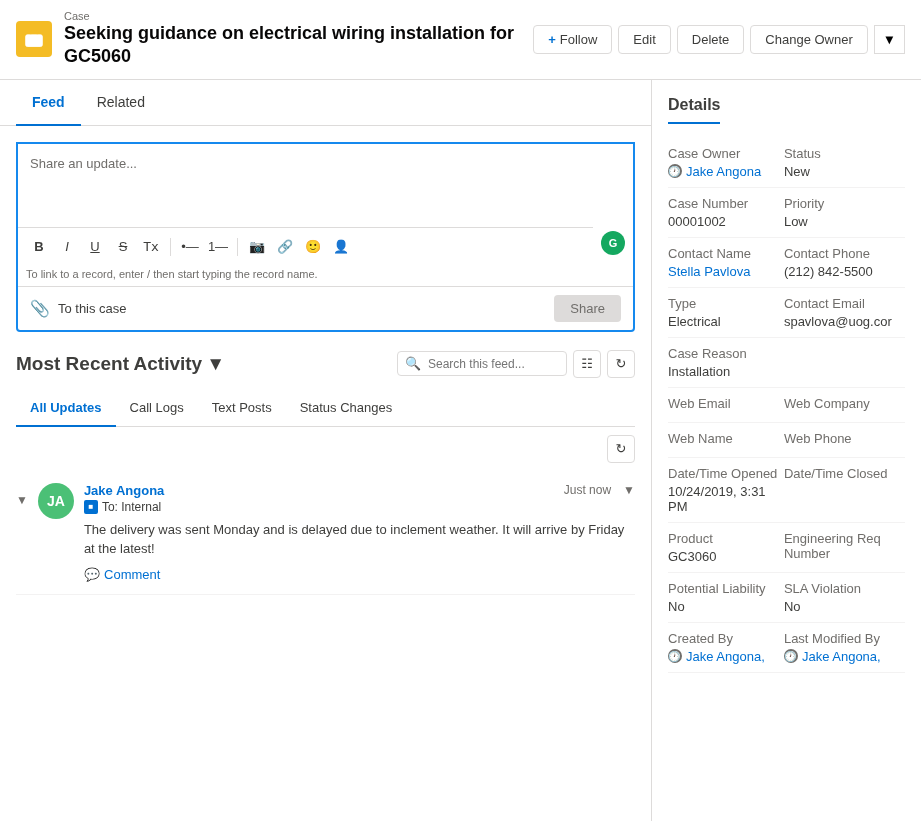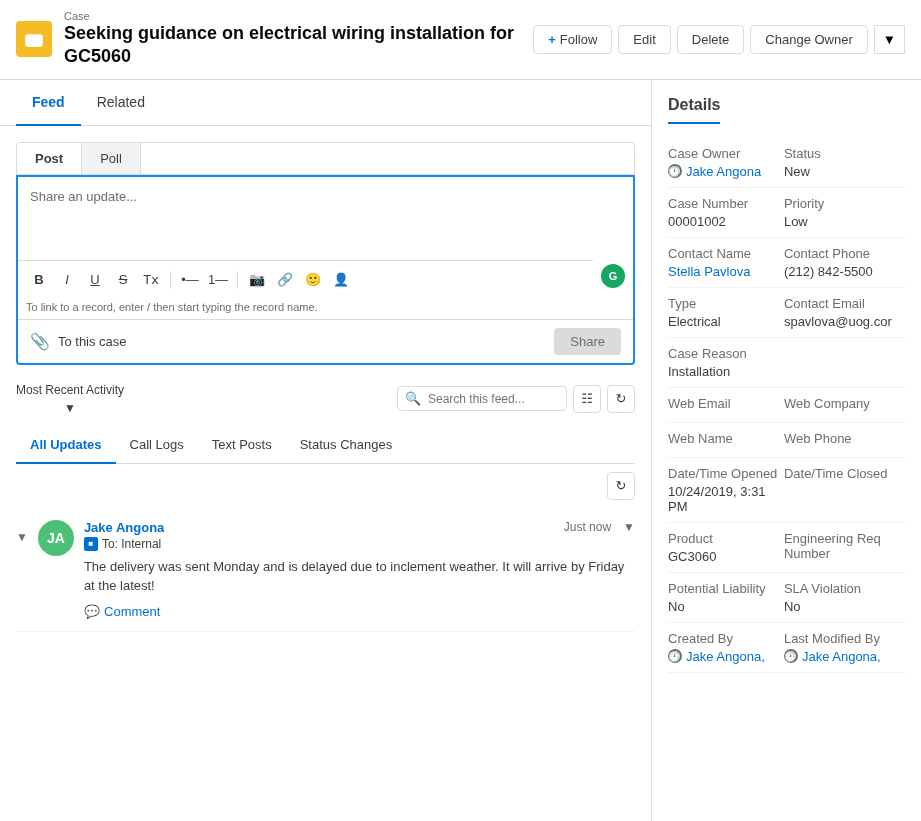--- a/index.html
+++ b/index.html
@@ -177,24 +177,23 @@
       display: flex;
       align-items: center;
       justify-content: space-between;
       padding: 10px 0 4px;
       margin-top: 8px;
     }
     .activity-filter {
       display: flex;
       align-items: center;
       gap: 4px;
-      font-size: 12px;
-      font-weight: 400;
-      cursor: pointer;
-      flex-direction: column;
+      font-size: 19px;
+      font-weight: 700;
+      cursor: pointer;
     }
     .activity-right {
       display: flex;
       gap: 6px;
       align-items: center;
     }
     .search-feed {
       display: flex;
       align-items: center;
       border: 1px solid #dddbda;
@@ -393,24 +392,20 @@
 
   <div class="left-panel">
 
     <div class="tabs">
       <div class="tab active">Feed</div>
       <div class="tab">Related</div>
     </div>
 
     <div class="feed-area">
 
-      <div class="post-poll-tabs">
-        <div class="post-poll-tab active">Post</div>
-        <div class="post-poll-tab">Poll</div>
-      </div>
 
       <div class="post-box">
         <div style="position:relative">
           <textarea class="post-textarea" placeholder="Share an update..." style=""></textarea>
           <div class="grammarly-icon">G</div>
         </div>
         <div class="toolbar">
           <button class="toolbar-btn">
               <b>B</b>
             </button>

